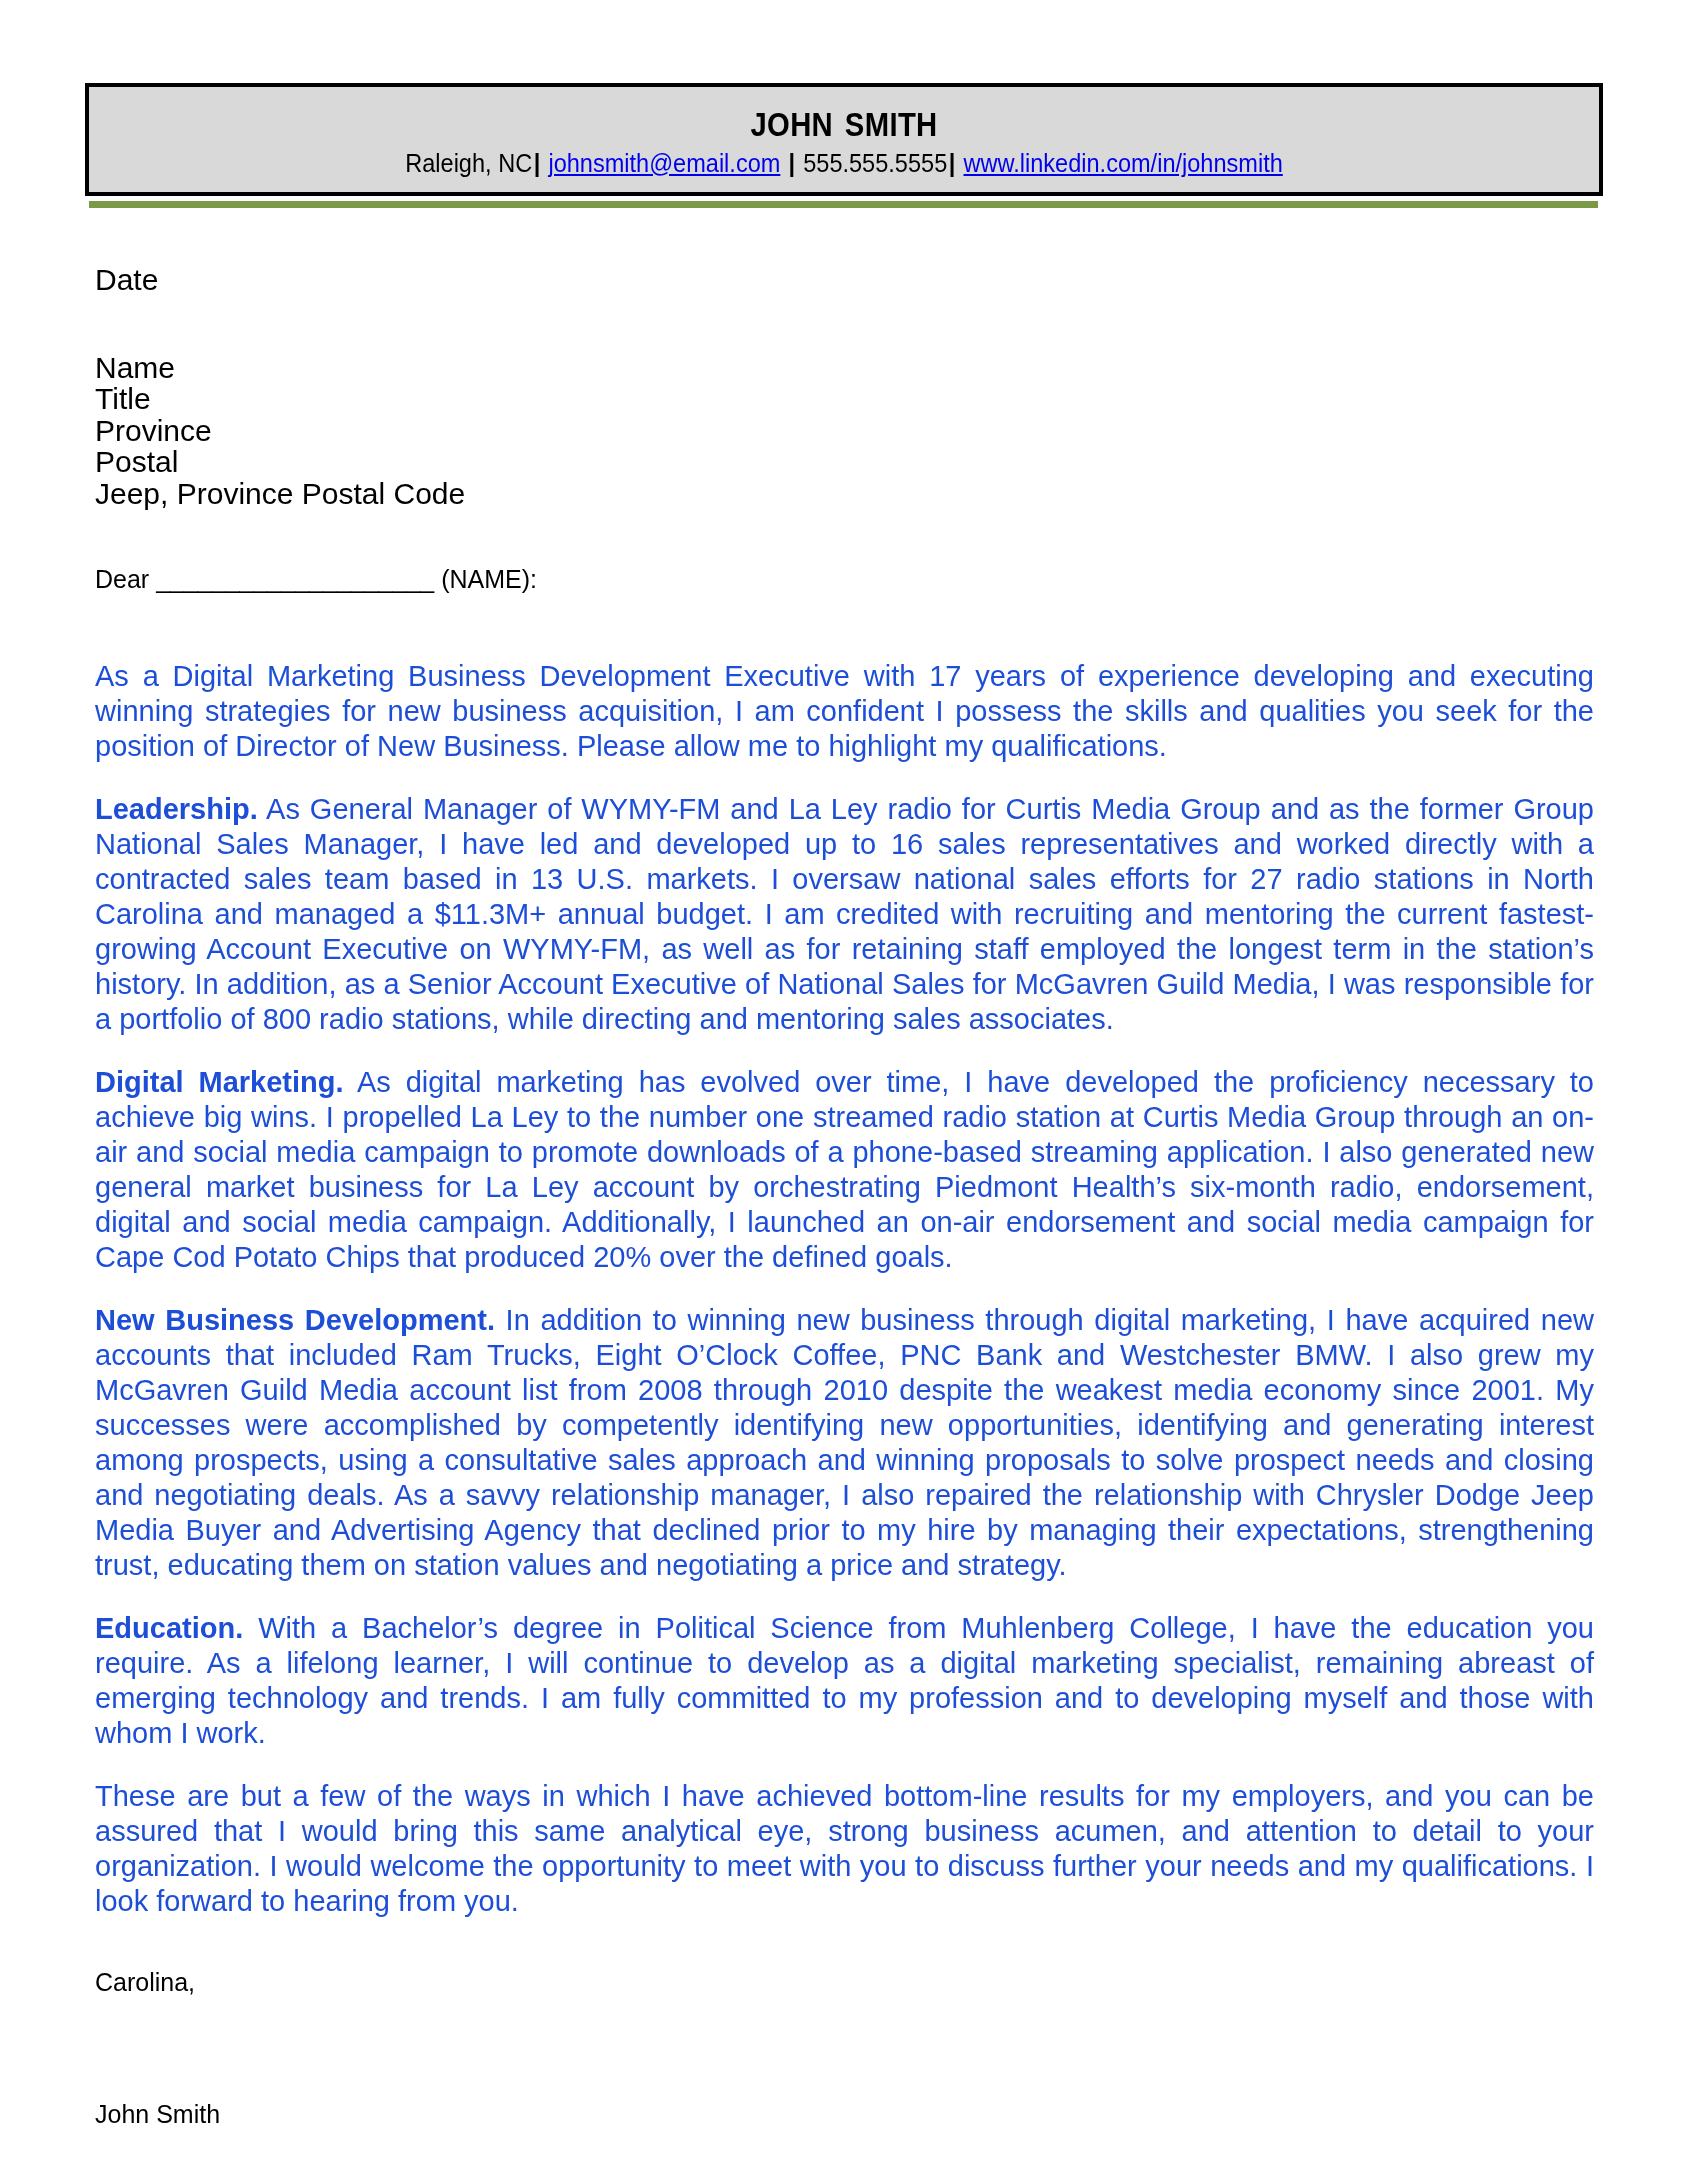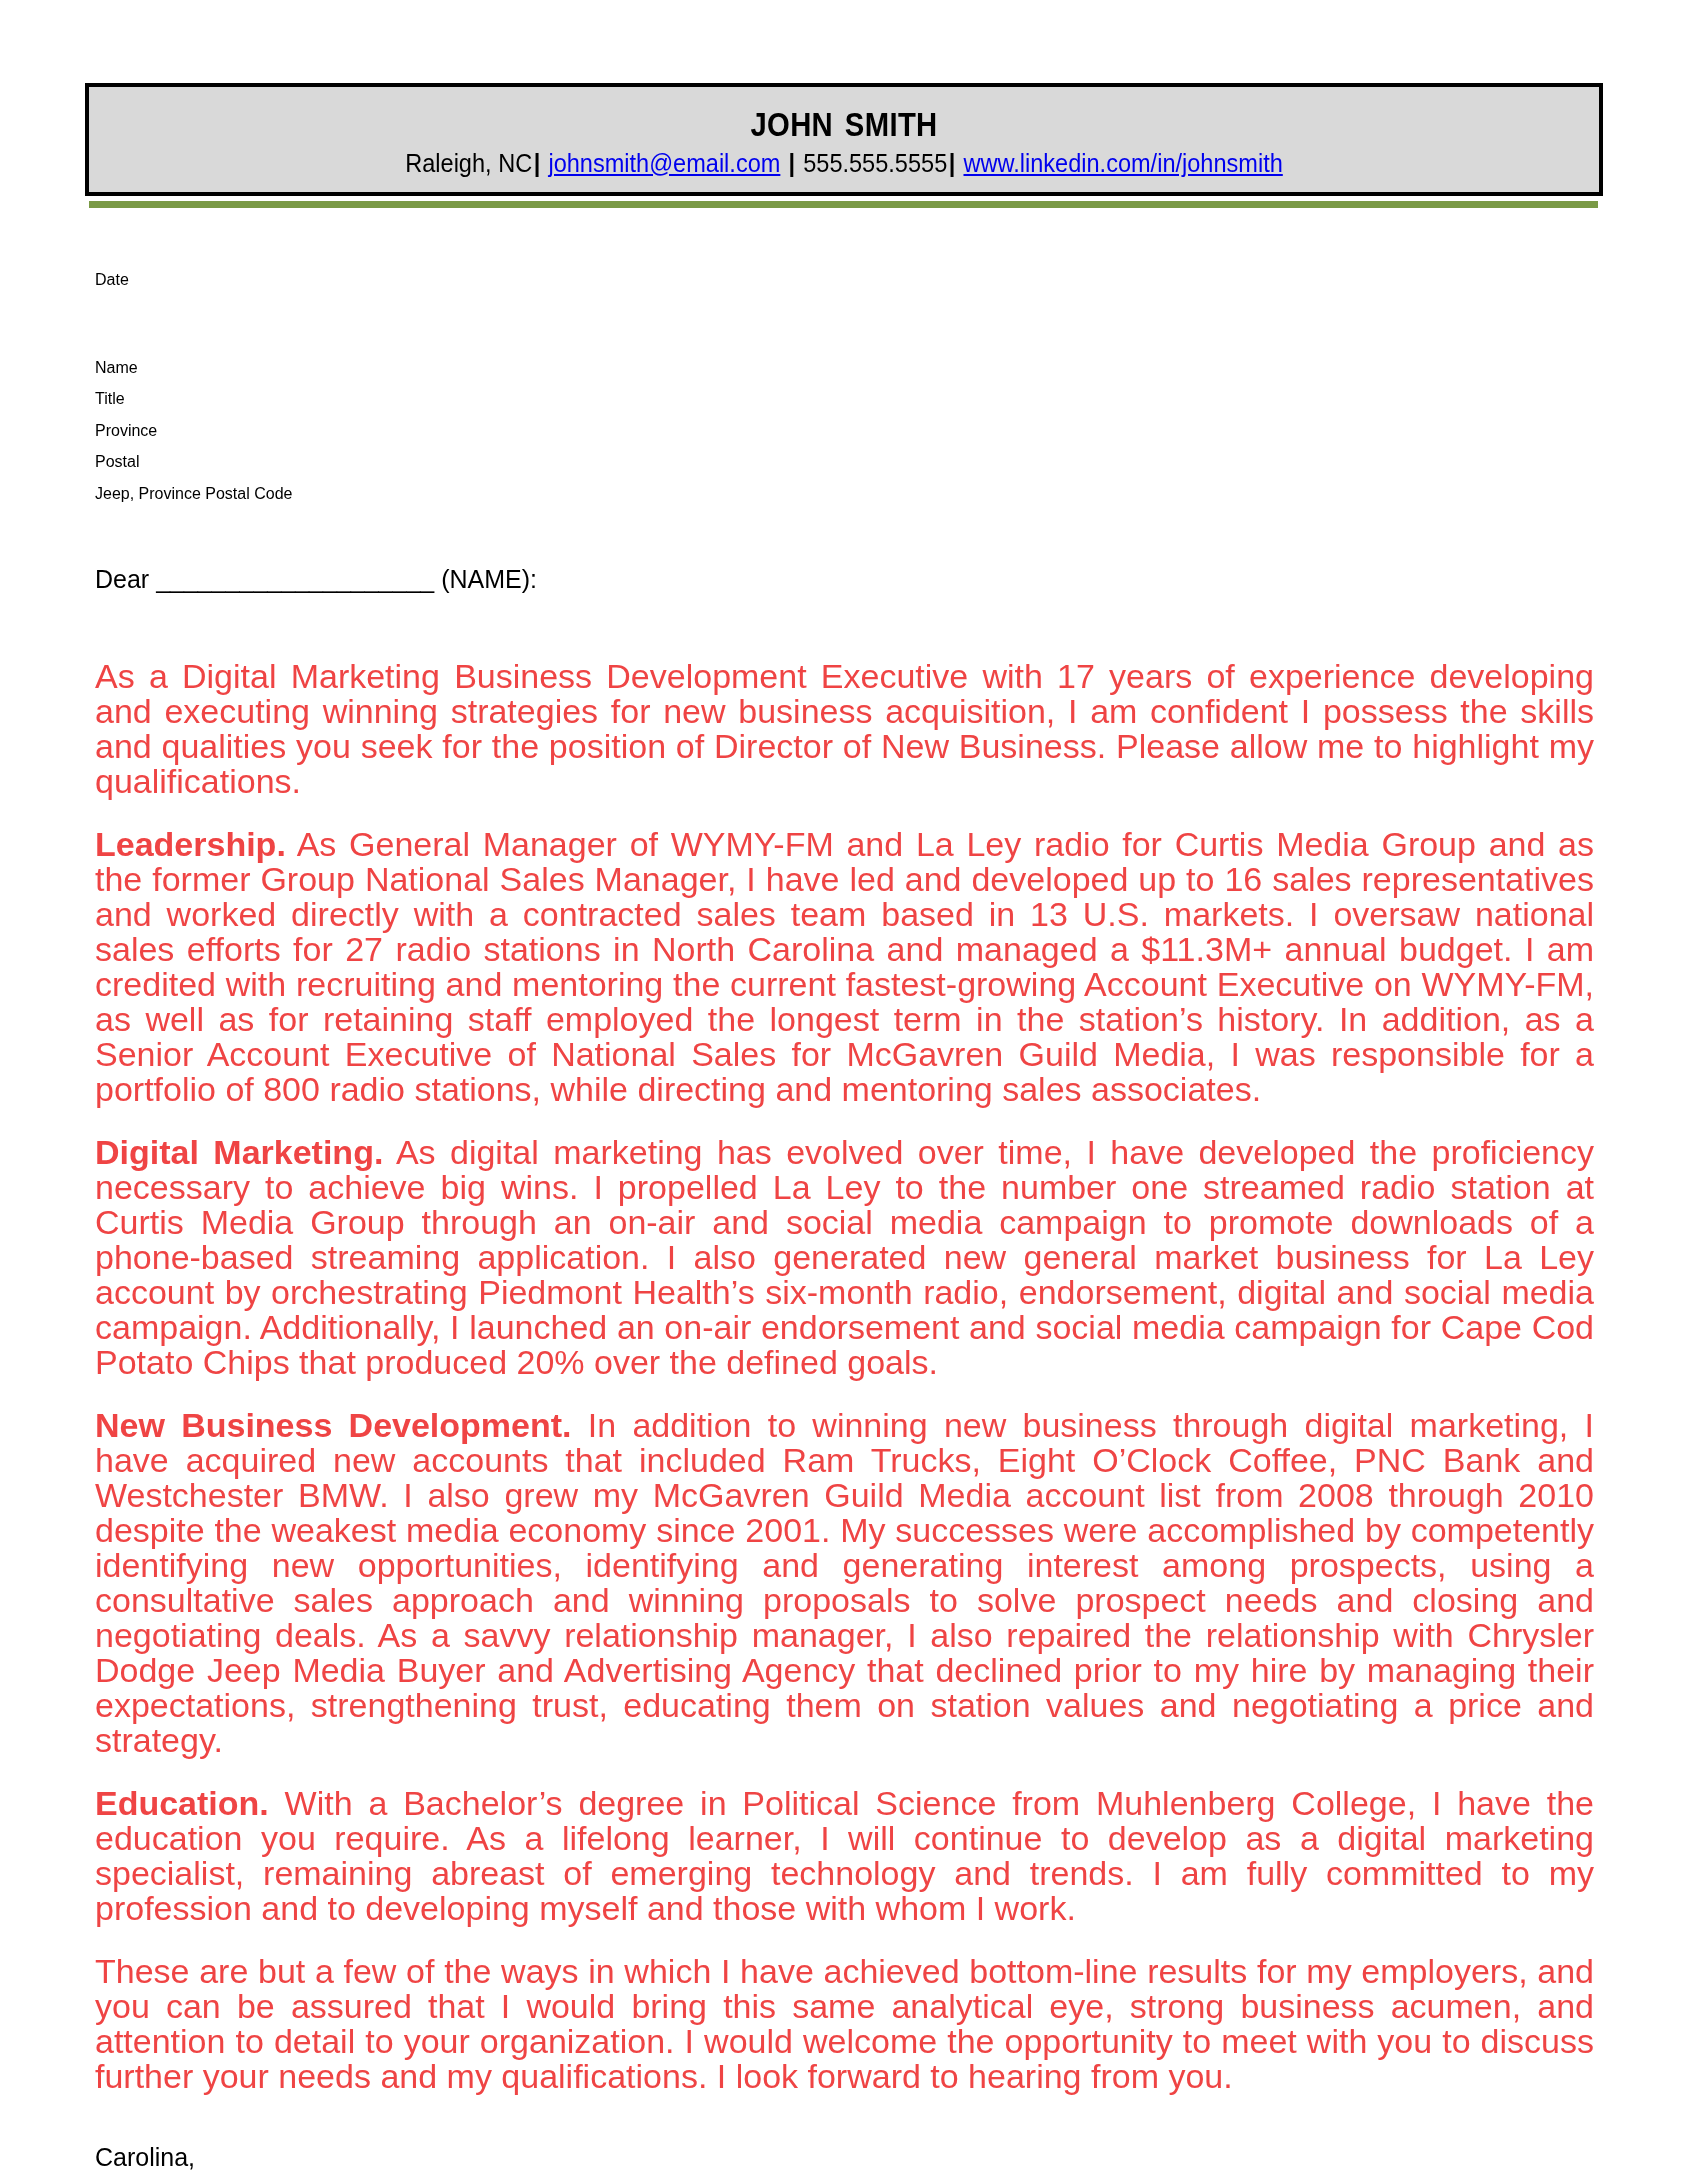--- a/index.html
+++ b/index.html
@@ -76,40 +76,40 @@
   }
 
   
   .body-wrap {
     position: absolute;
     left: 95px;
     top: 264px;
     width: 1499px;
   }
   .line {
-    font-size: 16px;
+    font-size: 30px;
     line-height: 31.5px;
     color: #000000;
     white-space: pre;
   }
   .addr-block {
     margin-top: 56px;
   }
   .salutation {
     margin-top: 55px;
     font-size: 25px;
     line-height: 31.5px;
   }
   .para {
-    font-size: 34px;
+    font-size: 29px;
     line-height: 35px;
     text-align: justify;
     text-justify: inter-word;
     margin: 0 0 28px 0;
-    color: #ef4444;
+    color: #1d4ed8;
     hyphens: none;
   }
   .para.first { margin-top: 63px; }
   .para b { font-weight: bold; }
   .closing {
     margin-top: 48px;
     font-size: 25px;
     line-height: 31.5px;
   }
   .sign-name {

